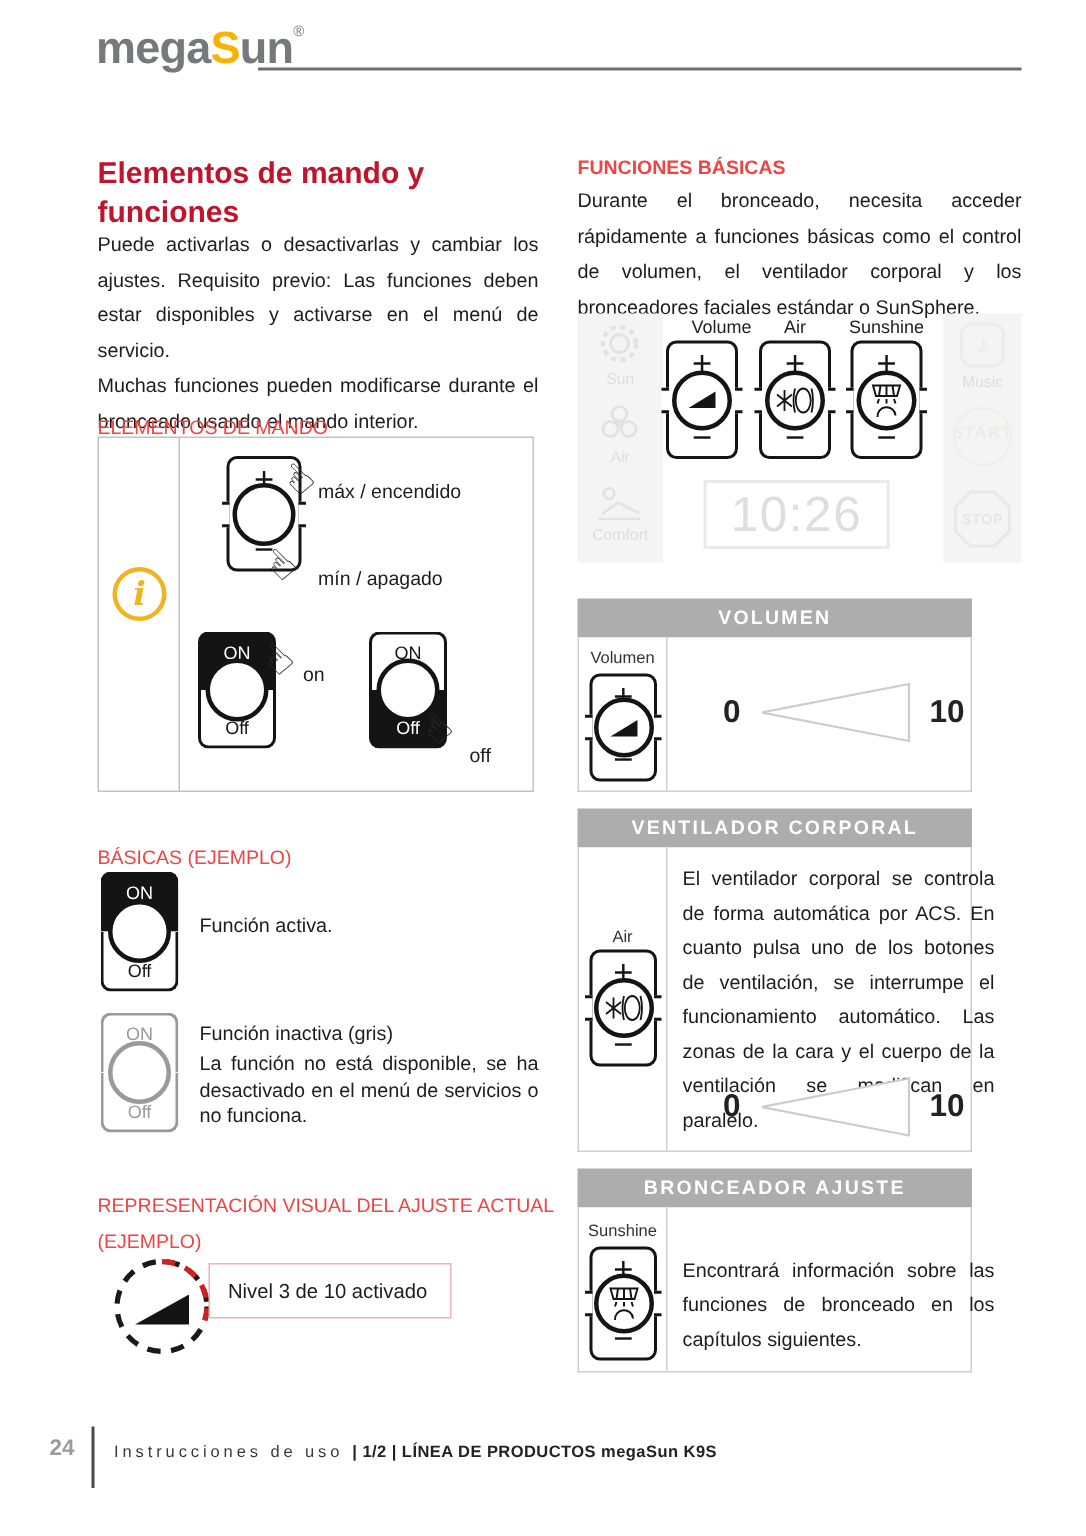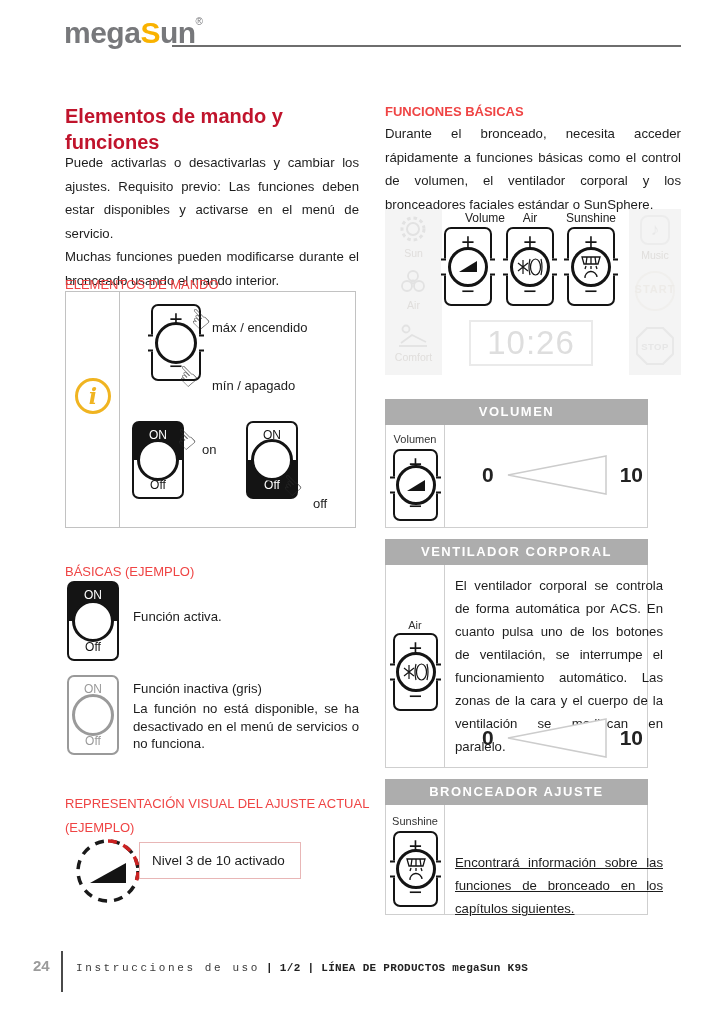--- a/index.html
+++ b/index.html
@@ -80,21 +80,21 @@
      letter-spacing:1.5px; text-align:center; line-height:26px; }
   .gtable .tbody { position:relative; border:1px solid #CFCFCF; border-top:none; background:#fff; }
   .gtable .vdiv { position:absolute; left:58px; top:0; bottom:0; width:1px; background:#CFCFCF; }
   .cell-lbl { position:absolute; left:0; width:58px; text-align:center; font-size:11px; color:#333; }
   .cell-txt { position:absolute; left:69px; width:208px; font-size:13.2px; line-height:23px; text-align:justify; }
   .scale { position:absolute; display:flex; align-items:center; gap:12px; }
   .scale .num { font-size:21px; font-weight:bold; color:#222; }
 
   .footer-num { left:33px; top:957px; font-size:15px; font-weight:bold; color:#9B9B9B; }
   .footer-vline { left:61px; top:951px; width:2px; height:41px; background:#4a4a4a; }
-  .footer-text { left:76px; top:962px; font-size:11px; color:#3a3a3a; white-space:nowrap;font-family:Liberation Mono, monospace; }
+  .footer-text { left:76px; top:962px; font-size:11px; color:#3a3a3a; white-space:nowrap; }
   .footer-text .n { letter-spacing:2.6px; }
   .footer-text .b { font-weight:bold; letter-spacing:0.3px; margin-left:6px; color:#222; }
 </style>
 </head>
 <body>
 
 <div class="page">
 
   <div class="abs logo"><span>mega</span><span class="s">S</span><span>un</span><sup>®</sup></div>
   <div class="abs header-rule"></div>
@@ -205,21 +205,21 @@
       <svg class="abs" style="left:12px; top:114px;" width="32" height="26" viewBox="0 0 32 26">
         <g fill="none" stroke="#E2E2E2" stroke-width="1.8">
           <circle cx="9" cy="6" r="3.5"></circle>
             <path d="M4 20 L15 12 L29 19"></path>
             <path d="M2 23 L30 23"></path>
         </g>
       </svg>
       <div class="faint-lbl" style="top:142px;">Comfort</div>
     </div>
 
-    <div class="pbtn-lbl" style="left:70px; top:4px;">Volume</div>
+    <div class="pbtn-lbl" style="left:56px; top:4px;text-align:right;">Volume</div>
     <div class="rocker" style="left:59px; top:20px; width:48px; height:79px;">
       <span class="r-plus">+</span>
       <span class="r-minus">−</span>
       <span class="knob" style="width:40px; height:40px;">
         <svg width="20" height="13" viewBox="0 0 20 13">
             <polygon points="1,12 19,12 19,1" fill="#141414"></polygon>
           </svg>
       </span>
     </div>
 
@@ -331,21 +331,21 @@
         <span class="knob" style="width:40px; height:40px;">
           <svg width="26" height="24" viewBox="0 0 26 24">
             <g fill="none" stroke="#141414" stroke-width="1.3">
               <path d="M4 2 L22 2 L20 9 L6 9 Z M9 2 L8 9 M13 2 L13 9 M17 2 L18 9"></path>
               <path d="M8 11 L7 14 M13 11 L13 14 M18 11 L19 14"></path>
               <path d="M7 23 a6 6 0 0 1 12 -1"></path>
             </g>
           </svg>
         </span>
       </div>
-      <div class="cell-txt" style="top:46px;text-decoration:underline;">Encontrará información sobre las funciones de bronceado en los capítulos siguientes.</div>
+      <div class="cell-txt" style="top:30px;">Encontrará información sobre las funciones de bronceado en los capítulos siguientes.</div>
     </div>
   </div>
 
   <div class="abs footer-num">24</div>
   <div class="abs footer-vline"></div>
   <div class="abs footer-text">
     <span class="n">Instrucciones de uso</span><span class="b">| 1/2 | LÍNEA DE PRODUCTOS  megaSun K9S</span>
   </div>
 
 </div>

